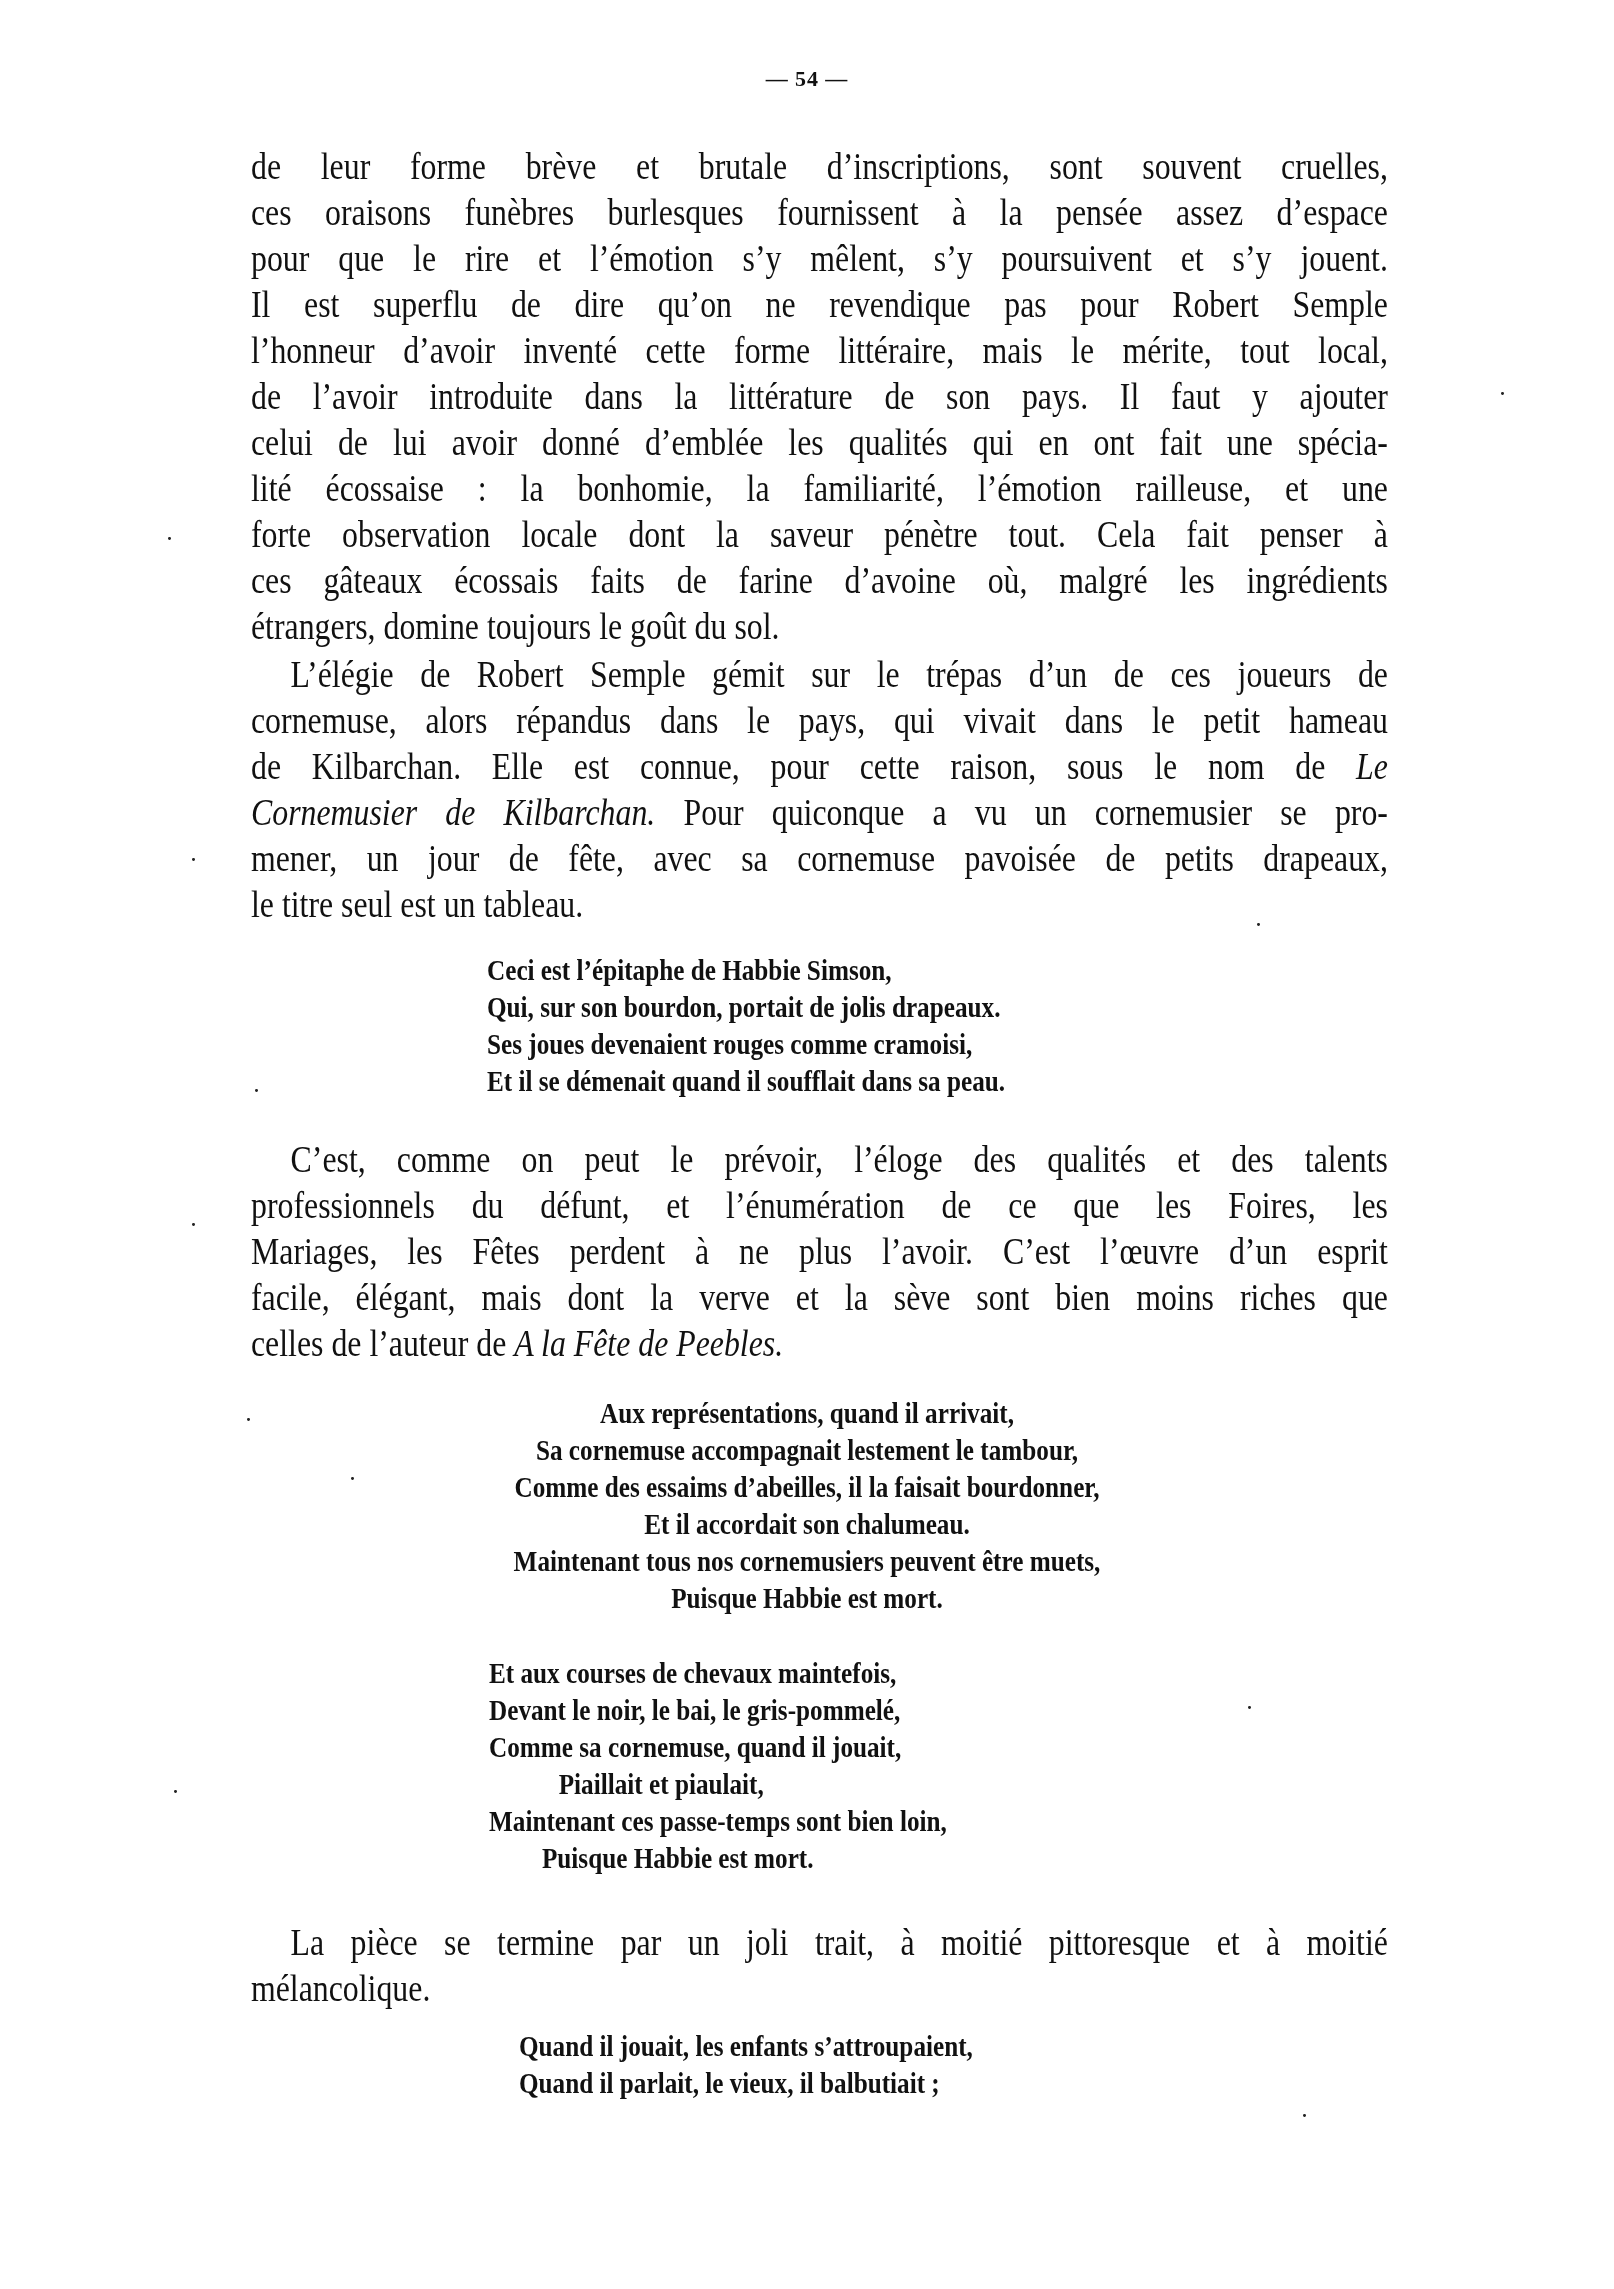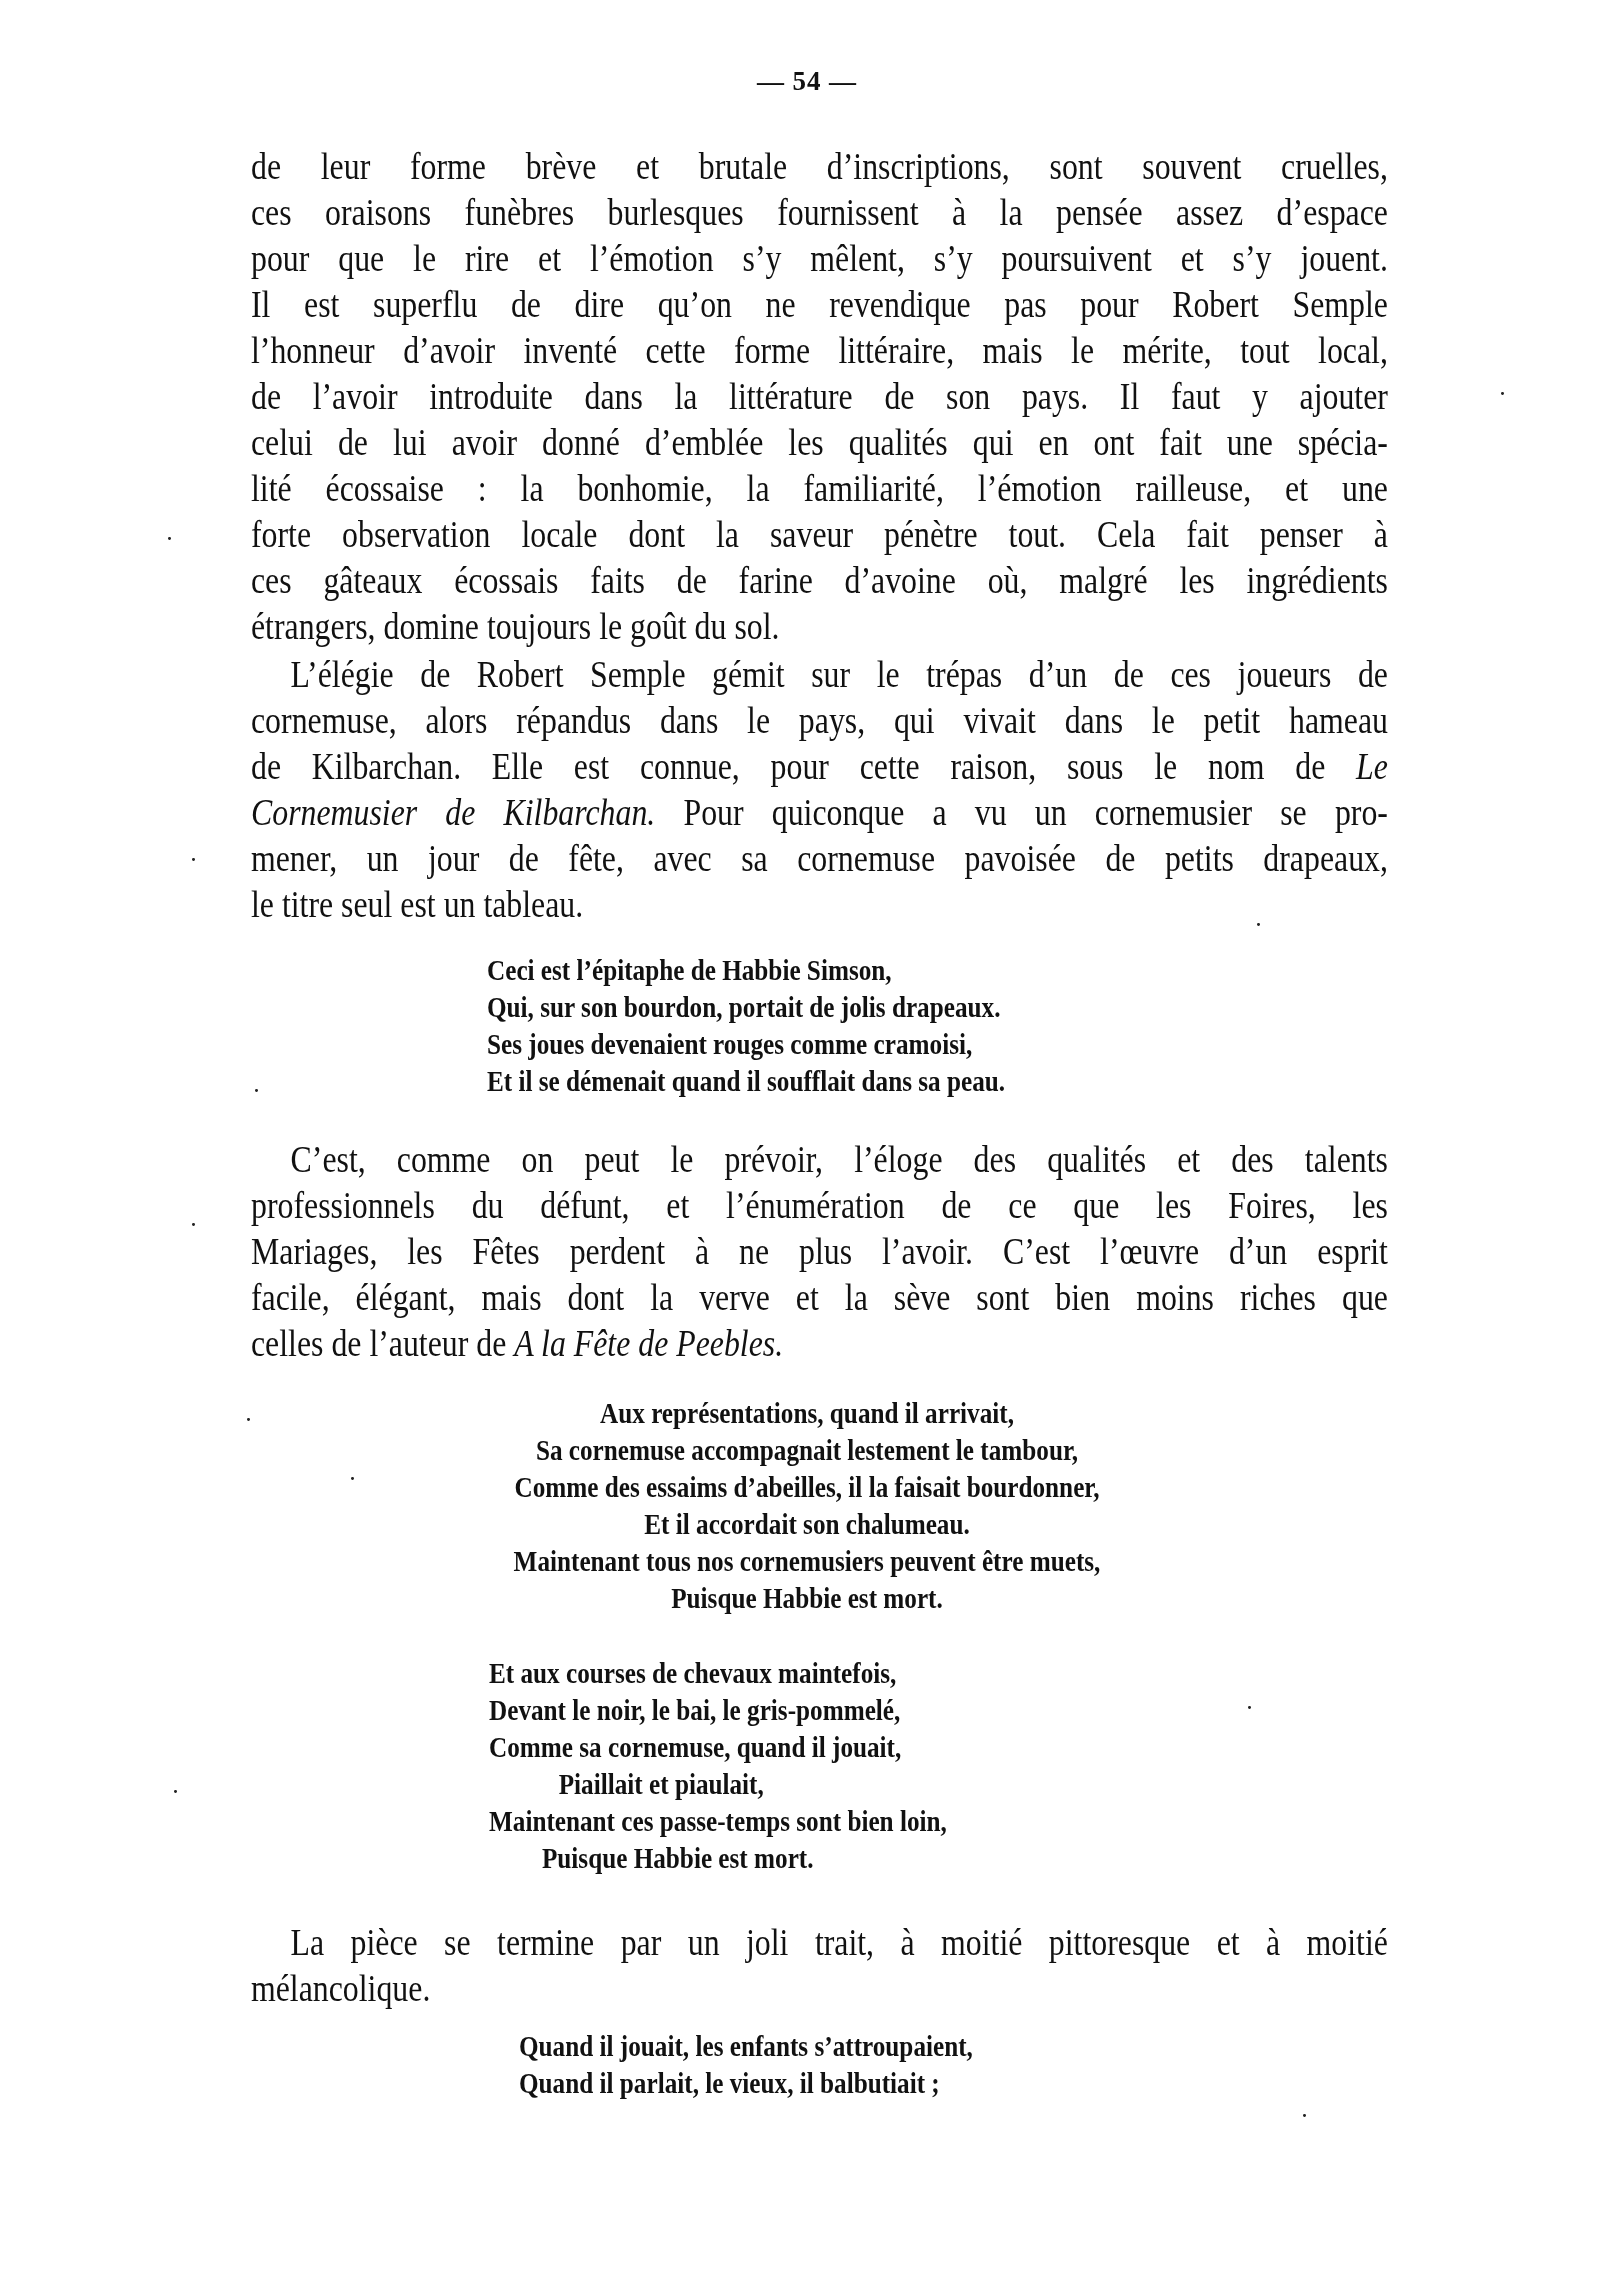--- a/index.html
+++ b/index.html
@@ -1,19 +1,19 @@
 <!DOCTYPE html>
 <html style="font-size:14.8px"><head>
 <meta charset="utf-8">
 <style>
   html, body { margin: 0; padding: 0; background: #ffffff; }
   body { width: 1614px; height: 2290px; position: relative; overflow: hidden;
          font-family: "Liberation Serif", "DejaVu Serif", serif; color: #111; }
   .page-number { position: absolute; top: 66px; left: 0; width: 1614px; text-align: center;
-                 font-size: 27px; font-weight: bold; letter-spacing: 0.9px; }
+                 font-size: 22px; font-weight: bold; letter-spacing: 0.9px; }
   .para { position: absolute; left: 251px; width: 1137px; font-size: 37px; line-height: 46px;
           text-align: justify; transform: scaleX(0.86); transform-origin: left top;
           width: 1322px; }
   .para .line { display: block; text-align: justify; text-align-last: justify; white-space: nowrap; }
   .para .line.last { text-align-last: left; }
   .para .line.indent { padding-left: 46px; }
   .verse { position: absolute; font-size: 30px; line-height: 37px; font-weight: bold;
            transform: scaleX(0.84); transform-origin: left top; }
   .verse .vl { display: block; white-space: nowrap; }
   .verse.center { left: 0; width: 1614px; transform-origin: center top; text-align: center; }

